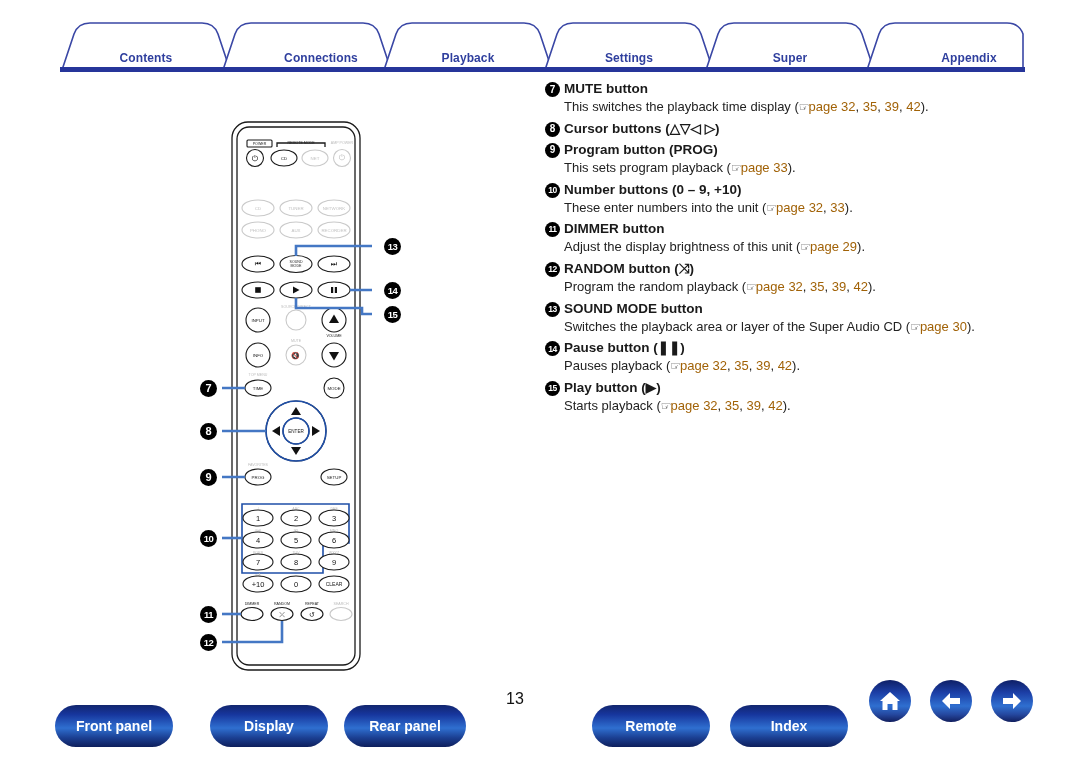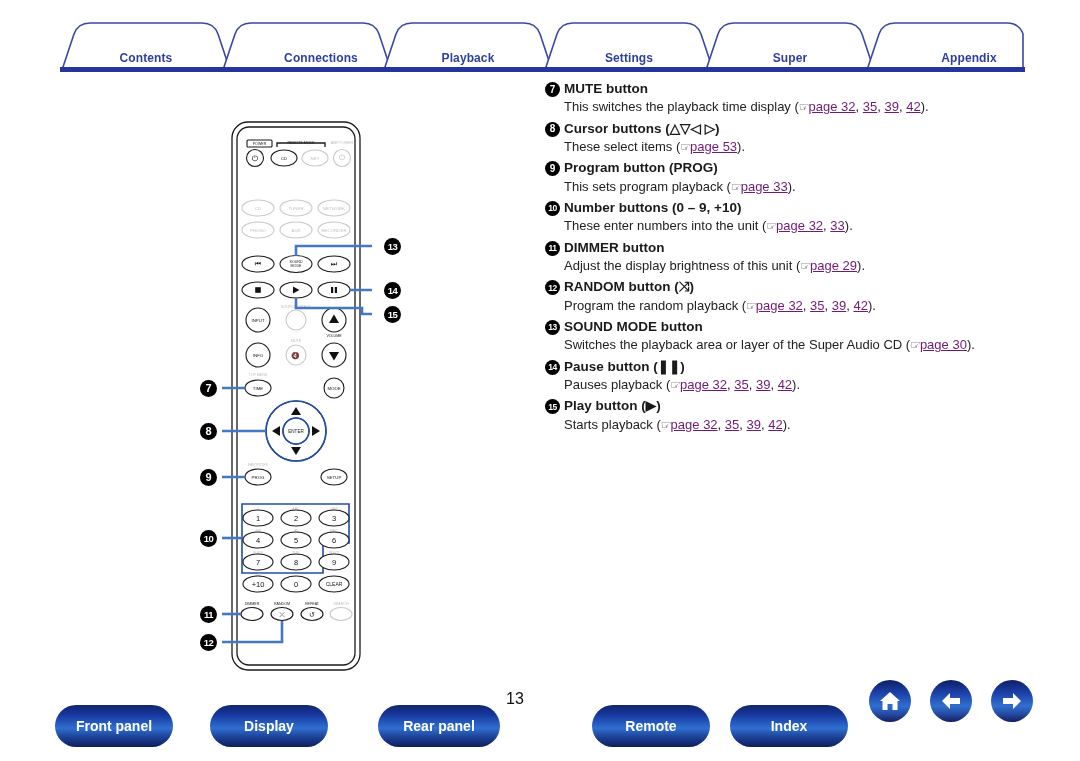--- a/index.html
+++ b/index.html
@@ -50,21 +50,21 @@
     flex: 0 0 auto; width: 15px; height: 15px; border-radius: 50%;
     background: #000; color: #fff; font-size: 10px; font-weight: bold;
     display: flex; align-items: center; justify-content: center; margin-top: 2px;
     line-height: 1;
   }
   .entry-head .badge.two { font-size: 8.5px; letter-spacing: -0.5px; }
   .entry-body {
     margin-left: 19px; font-size: 13px; color: #222; line-height: 1.42;
     font-family: "Liberation Sans", sans-serif;
   }
-  .lnk { text-decoration: underline; color: #701a75; cursor: pointer; }
+  .lnk { color: #a16207; cursor: pointer; }
   .hand { font-size: 12px; letter-spacing: -1px; }
 
   
   .footer { position: absolute; left: 0; top: 680px; width: 1080px; height: 60px; }
   .pill {
     position: absolute; top: 0; height: 42px; border-radius: 21px;
     background: linear-gradient(180deg,#12266e 0%, #16359c 22%, #2f6fd0 55%, #1b3f92 78%, #0e1f5c 100%);
     color: #fff; font-size: 14px; font-weight: bold;
     display: flex; align-items: center; justify-content: center;
     cursor: pointer; white-space: nowrap; margin-top: 25px;
@@ -300,21 +300,20 @@
           <span class="badge">7</span>
           <span>MUTE button</span>
         </div>
         <div class="entry-body"><span>This switches the playback time display (</span><span class="hand">☞</span><span class="lnk">page 32</span><span>, </span><span class="lnk">35</span><span>, </span><span class="lnk">39</span><span>, </span><span class="lnk">42</span><span>).</span></div>
       </div>
       <div class="entry">
         <div class="entry-head">
           <span class="badge">8</span>
           <span>Cursor buttons (△▽◁ ▷)</span>
         </div>
-        <div class="entry-body"><span>These select items (</span><span class="hand">☞</span><span class="lnk">page 53</span><span>).</span></div>
       </div>
       <div class="entry">
         <div class="entry-head">
           <span class="badge">9</span>
           <span>Program button (PROG)</span>
         </div>
         <div class="entry-body"><span>This sets program playback (</span><span class="hand">☞</span><span class="lnk">page 33</span><span>).</span></div>
       </div>
       <div class="entry">
         <div class="entry-head">
@@ -356,21 +355,21 @@
           <span class="badge two">15</span>
           <span>Play button (▶)</span>
         </div>
         <div class="entry-body"><span>Starts playback (</span><span class="hand">☞</span><span class="lnk">page 32</span><span>, </span><span class="lnk">35</span><span>, </span><span class="lnk">39</span><span>, </span><span class="lnk">42</span><span>).</span></div>
       </div>
     </div>
 
   <div class="footer">
     <div class="pill" style="left:55px;  width:118px;">Front panel</div>
     <div class="pill" style="left:210px; width:118px;">Display</div>
-    <div class="pill" style="left:378px; width:122px;text-align:right;">Rear panel</div>
+    <div class="pill" style="left:344px; width:122px;text-align:right;">Rear panel</div>
 
     <div class="pagenum">13</div>
 
     <div class="pill" style="left:592px; width:118px;">Remote</div>
     <div class="pill" style="left:730px; width:118px;">Index</div>
 
     <div class="round" style="left:869px;">
       <span>
         <svg width="24" height="24" viewBox="0 0 24 24">
           <path d="M12 3 L22 12 L19.5 12 L19.5 21 L14.5 21 L14.5 15 L9.5 15 L9.5 21 L4.5 21 L4.5 12 L2 12 Z" fill="#ffffff"></path>

